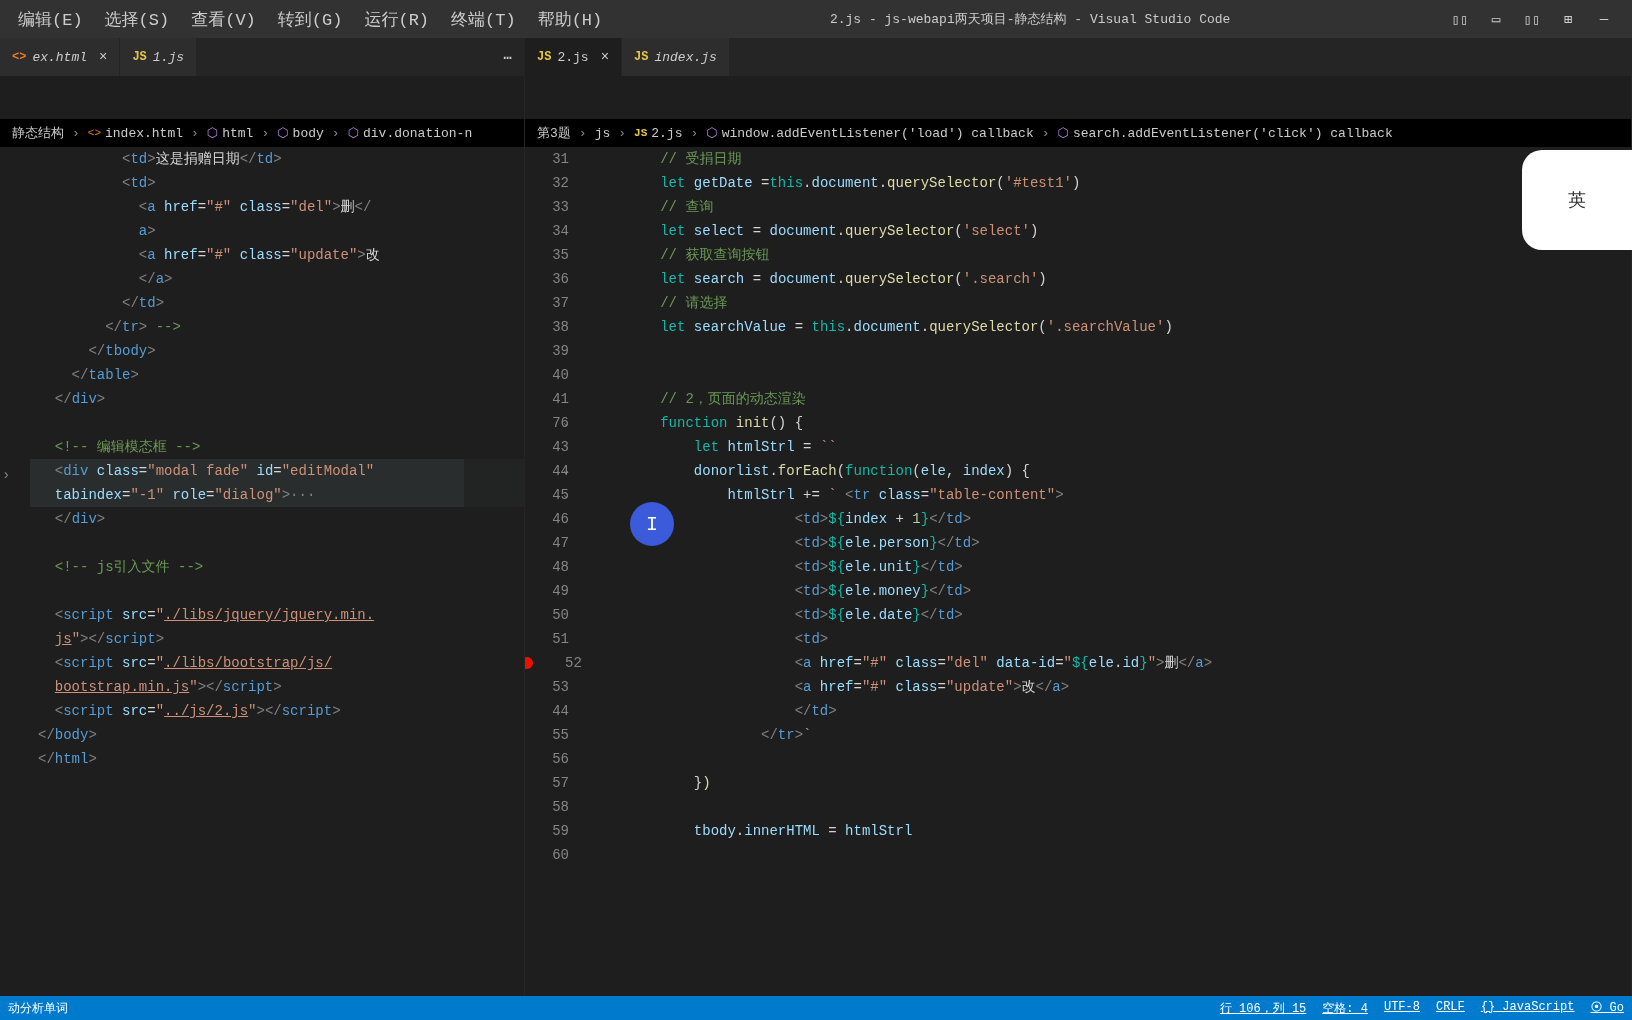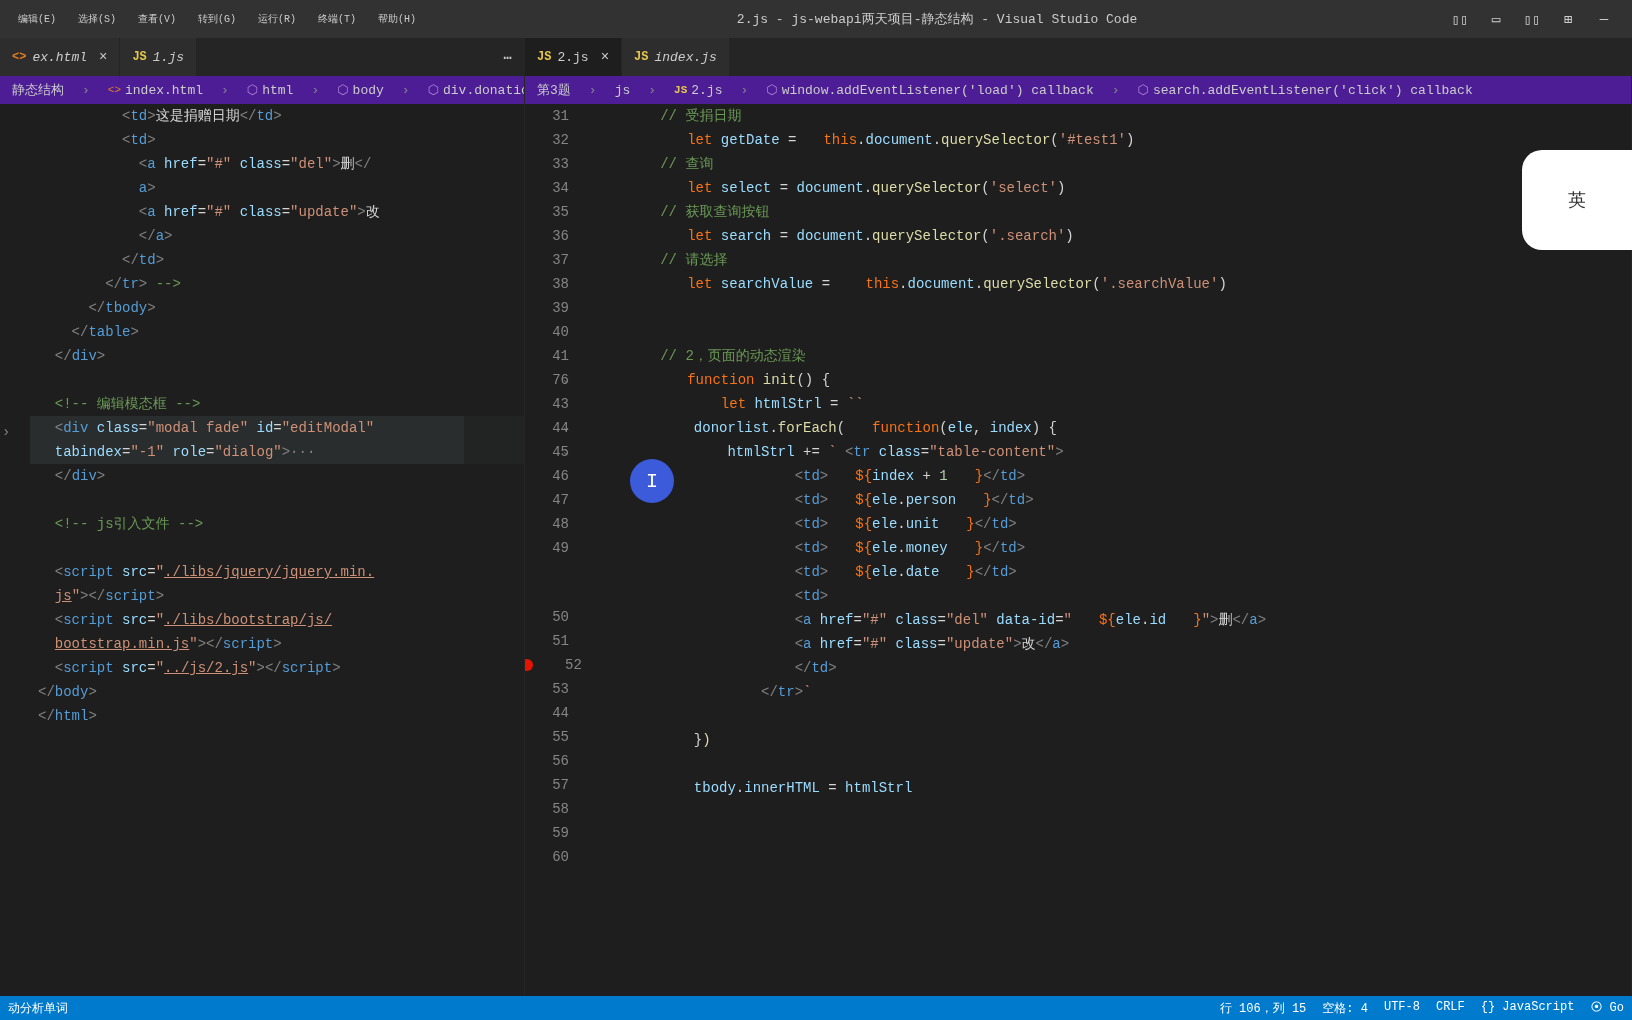--- a/index.html
+++ b/index.html
@@ -13,21 +13,21 @@
   height: 1020px;
 }
 .titlebar {
   background: #323233;
   height: 38px;
   display: flex;
   align-items: center;
   padding: 0 8px;
 }
 .menu-items { display: flex; gap: 2px; }
-.menu-item { padding: 4px 10px; color: #cccccc; cursor: pointer; font-size: 10px; }
+.menu-item { padding: 4px 10px; color: #cccccc; cursor: pointer; font-size: 17px; }
 .title-text { flex: 1; text-align: center; color: #cccccc; font-size: 13px; }
 .title-controls { display: flex; gap: 12px; padding-right: 8px; }
 .title-control { width: 24px; height: 24px; display: flex; align-items: center; justify-content: center; cursor: pointer; }
 
 .main-layout { display: flex; height: calc(100% - 38px - 24px); }
 .editor-group { flex: 1; display: flex; flex-direction: column; border-right: 1px solid #252526; position: relative; }
 .editor-group:last-child { border-right: none; }
 
 .tabs { display: flex; background: #252526; height: 38px; align-items: center; }
 .tab {
@@ -44,26 +44,27 @@
 .tab.active { background: #1e1e1e; }
 .tab-icon { color: #e6c84d; font-size: 12px; font-weight: bold; }
 .tab-icon.html { color: #e67e22; }
 .tab-close { color: #cccccc; margin-left: 6px; font-size: 14px; }
 .tab-more { margin-left: auto; padding: 0 12px; color: #cccccc; cursor: pointer; }
 
 .breadcrumbs {
   display: flex;
   align-items: center;
   padding: 4px 12px;
-  background: #4c1d95;
+  background: #000000;
   font-size: 13px;
-  gap: 18px;
+  gap: 8px;
   height: 28px;
   white-space: nowrap;
   overflow: hidden;
+  margin-top: 43px;
 }
 .breadcrumb-item { color: #cccccc; display: flex; align-items: center; gap: 4px; }
 .breadcrumb-sep { color: #888; }
 .breadcrumb-icon-cube { color: #b180d7; }
 .breadcrumb-icon-js { color: #e6c84d; font-weight: bold; font-size: 11px; }
 .breadcrumb-icon-html { color: #e67e22; font-size: 11px; }
 
 .code-area { flex: 1; display: flex; overflow: hidden; position: relative; }
 .gutter { width: 60px; text-align: right; padding-right: 16px; color: #858585; user-select: none; line-height: 24px; font-size: 14px; position: relative; }
 .gutter-fold { position: absolute; right: 0; color: #858585; cursor: pointer; font-size: 10px; }
@@ -92,26 +93,26 @@
 .status-bar {
   height: 24px;
   background: #007acc;
   display: flex;
   align-items: center;
   color: #fff;
   font-size: 12px;
   padding: 0 8px;
 }
 .status-left { display: flex; gap: 12px; }
-.status-right { margin-left: auto; display: flex; gap: 16px; }
+.status-right { margin-left: auto; display: flex; gap: 16px; text-decoration: underline; }
 .status-item { cursor: pointer; }
 
 
 .c-comment { color: #6a9955; }
-.c-keyword { color: #f97316; margin-left: 27px; }
+.c-keyword { color: #14b8a6; }
 .c-string { color: #ce9178; }
 .c-func { color: #dcdcaa; }
 .c-var { color: #9cdcfe; }
 .c-tag { color: #569cd6; }
 .c-attr { color: #9cdcfe; }
 .c-punct { color: #808080; }
 .c-white { color: #d4d4d4; }
 .c-num { color: #b5cea8; }
 
 .sticker {
@@ -249,21 +250,21 @@
           <div style="position: relative; height: 24px;"><span>40</span></div>
           <div style="position: relative; height: 24px;"><span>41</span></div>
           <div style="position: relative; height: 24px;"><span>76</span><span class="gutter-fold">⌄</span></div>
           <div style="position: relative; height: 24px;"><span>43</span></div>
           <div style="position: relative; height: 24px;"><span>44</span><span class="gutter-fold">⌄</span></div>
           <div style="position: relative; height: 24px;"><span>45</span><span class="gutter-fold">⌄</span></div>
           <div style="position: relative; height: 24px;"><span>46</span></div>
           <div style="position: relative; height: 24px;"><span>47</span></div>
           <div style="position: relative; height: 24px;"><span>48</span></div>
           <div style="position: relative; height: 24px;"><span>49</span></div>
-          <div style="position: relative; height: 24px; margin-top: 45px;"><span>50</span></div>
+          <div style="position: relative; height: 24px;"><span>50</span></div>
           <div style="position: relative; height: 24px;"><span>51</span></div>
           <div style="position: relative; height: 24px; padding-left: 40px;"><div class="breakpoint" style="left: -4px; top: 6px;"></div><span>52</span></div>
           <div style="position: relative; height: 24px;"><span>53</span></div>
           <div style="position: relative; height: 24px;"><span>44</span></div>
           <div style="position: relative; height: 24px;"><span>55</span></div>
           <div style="position: relative; height: 24px;"><span>56</span></div>
           <div style="position: relative; height: 24px;"><span>57</span></div>
           <div style="position: relative; height: 24px;"><span>58</span></div>
           <div style="position: relative; height: 24px;"><span>59</span></div>
           <div style="position: relative; height: 24px;"><span>60</span></div>

